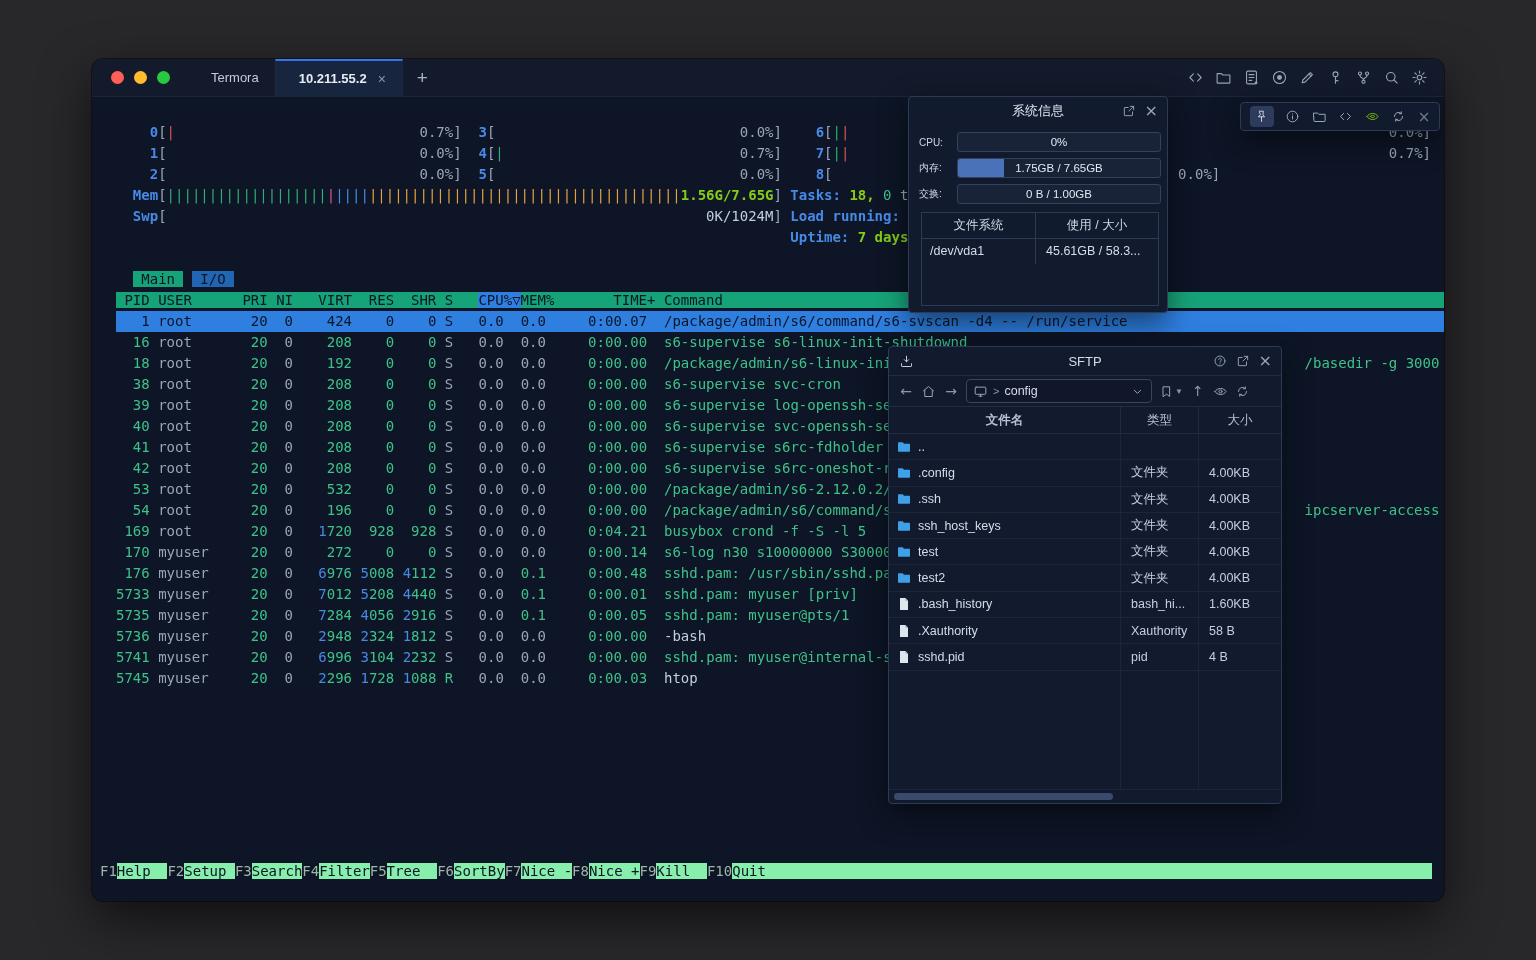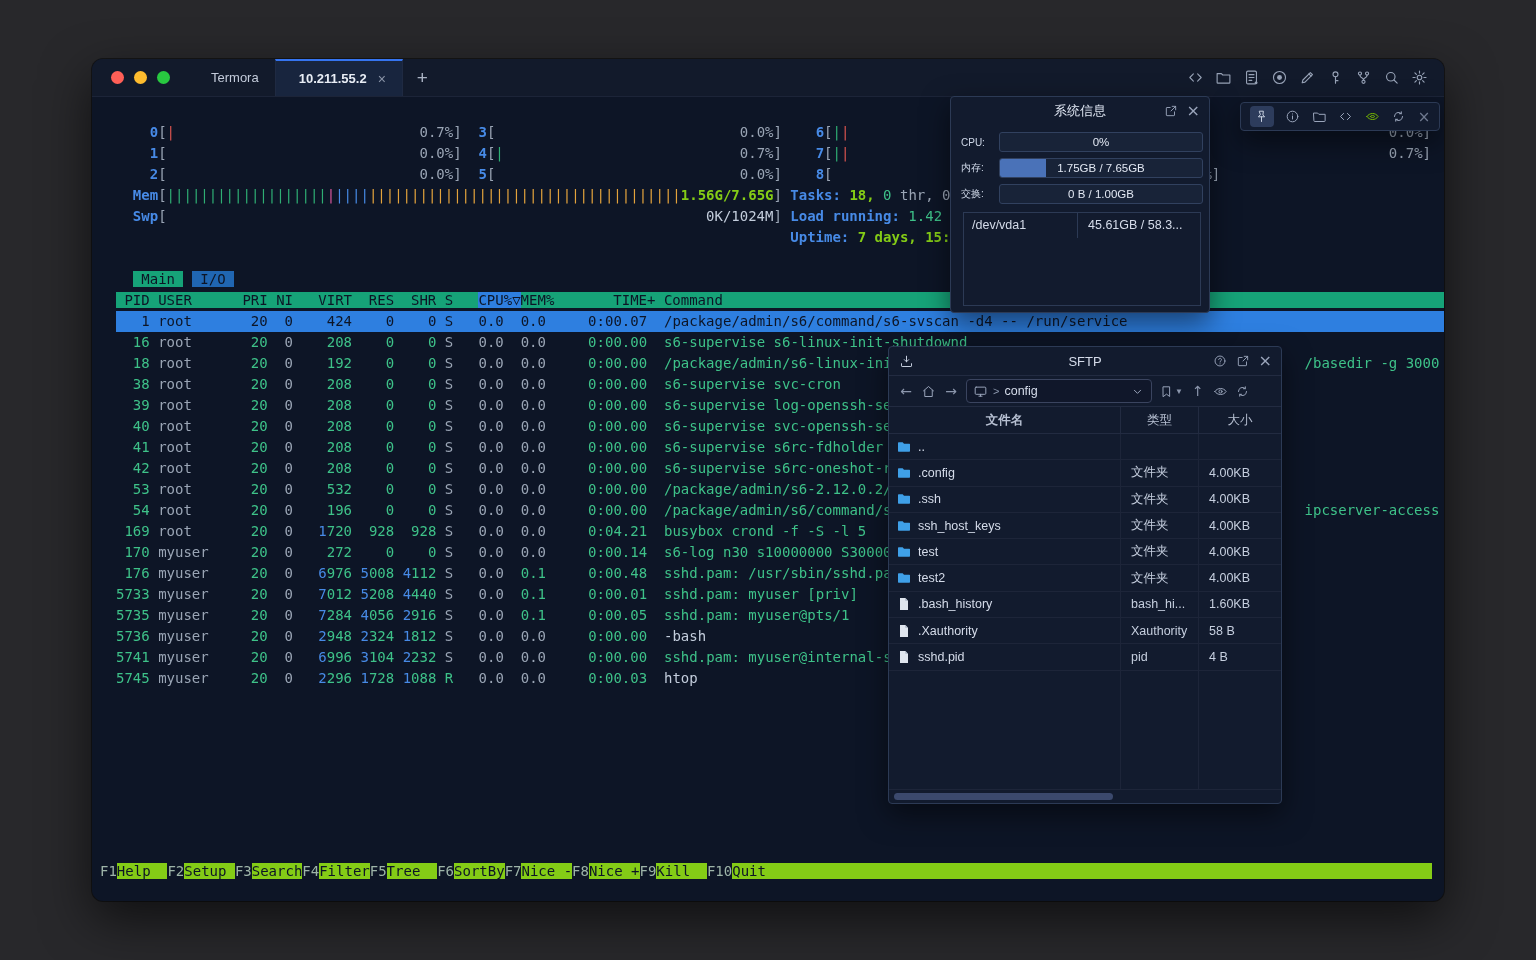--- a/index.html
+++ b/index.html
@@ -33,25 +33,25 @@
   .tb2{color:#478ae6;}
   .tp{color:#d8569b;}
   .tabm{background:#16a378;color:#0d1526;}
   .tabio{background:#2066b2;color:#0d1526;}
   .hdr{background:#16a378;color:#0d1526;}
   .hdrsort{background:#2e7fe0;color:#0d1526;}
   .tl.sel{background:#2e7fe0;}
   .tl.sel span{color:#0d1526 !important;font-weight:normal;}
   .fbar{position:absolute;left:8px;top:802px;height:21px;line-height:21px;white-space:pre;font-family:"DejaVu Sans Mono",monospace;font-size:14px;}
   .fk{color:#9db4a8;}
-  .fl{background:#84cc16;color:#0d1526;}
+  .fl{background:#86efac;color:#0d1526;}
   
   .panel{position:absolute;background:#121b2e;border:1px solid #2c3a55;border-radius:4px;box-shadow:0 10px 28px rgba(0,0,0,.5);z-index:30;}
   
-  #sysinfo{left:858px;top:37px;width:258px;height:215px;}
+  #sysinfo{left:816px;top:37px;width:258px;height:215px;}
   .p-head{height:28px;display:flex;align-items:center;color:#dfe6f2;font-size:13px;position:relative;}
   .p-title{position:absolute;left:0;right:0;text-align:center;}
   .p-hicons{margin-left:auto;display:flex;align-items:center;gap:9px;padding-right:9px;color:#9aa5bb;position:relative;z-index:2;}
   .p-hicons .ic{width:14px;height:14px;}
   .p-hicons .x{font-size:16px;line-height:14px;font-family:"DejaVu Sans",sans-serif;}
   .sirow{display:flex;align-items:center;height:18px;margin:8px 6px 0 10px;}
   .silabel{width:38px;color:#cfd8e8;font-size:10px;}
   .sibar{flex:1;height:18px;background:#182338;border:1px solid #31415f;border-radius:3px;position:relative;overflow:hidden;}
   .sifill{position:absolute;left:0;top:0;bottom:0;background:#4a72b8;}
   .sitext{position:absolute;left:0;right:0;top:0;bottom:0;display:flex;align-items:center;justify-content:center;color:#e2e8f3;font-size:11.5px;}
@@ -219,20 +219,24 @@
         </div>
     </div>
     <div class="sirow">
       <div class="silabel">交换:</div>
       <div class="sibar">
           <div class="sifill" style="width: 0%;"></div>
           <div class="sitext">0 B / 1.00GB</div>
         </div>
     </div>
     <div class="fstable">
+      <div class="fsrow fshead">
+        <div class="fsc1">文件系统</div>
+        <div class="fsc2">使用 / 大小</div>
+      </div>
       <div id="fsrows">
           <div class="fsrow">
             <div class="fsc1">/dev/vda1</div>
             <div class="fsc2">45.61GB / 58.3...</div>
           </div>
         </div>
     </div>
   </div>
 
   <div class="panel" id="minibar">

